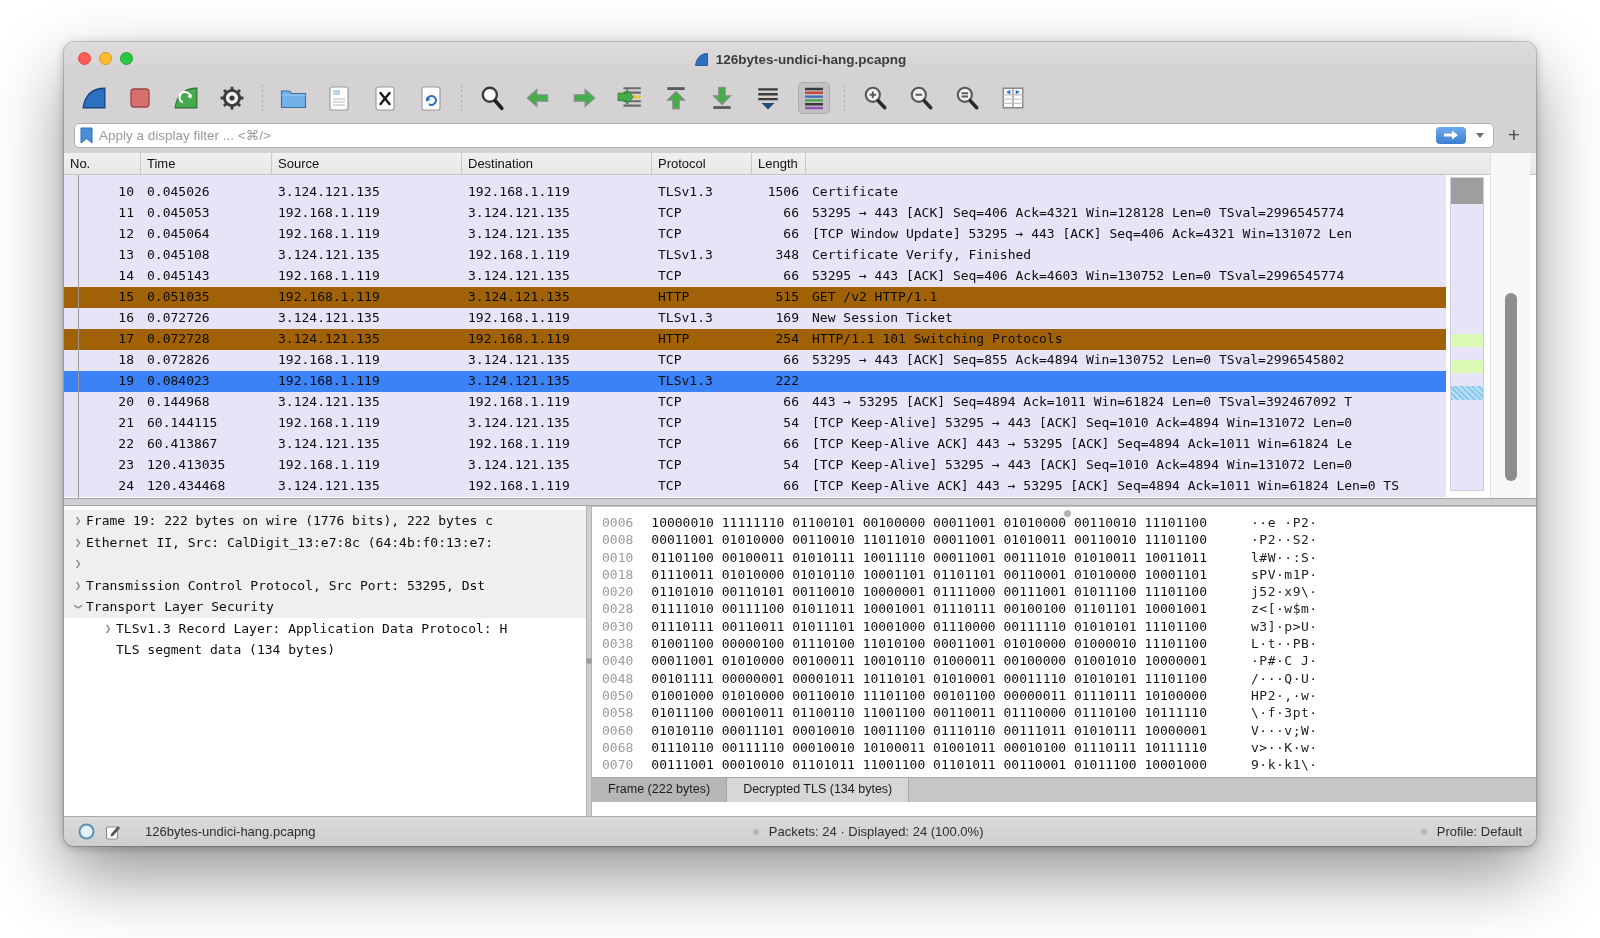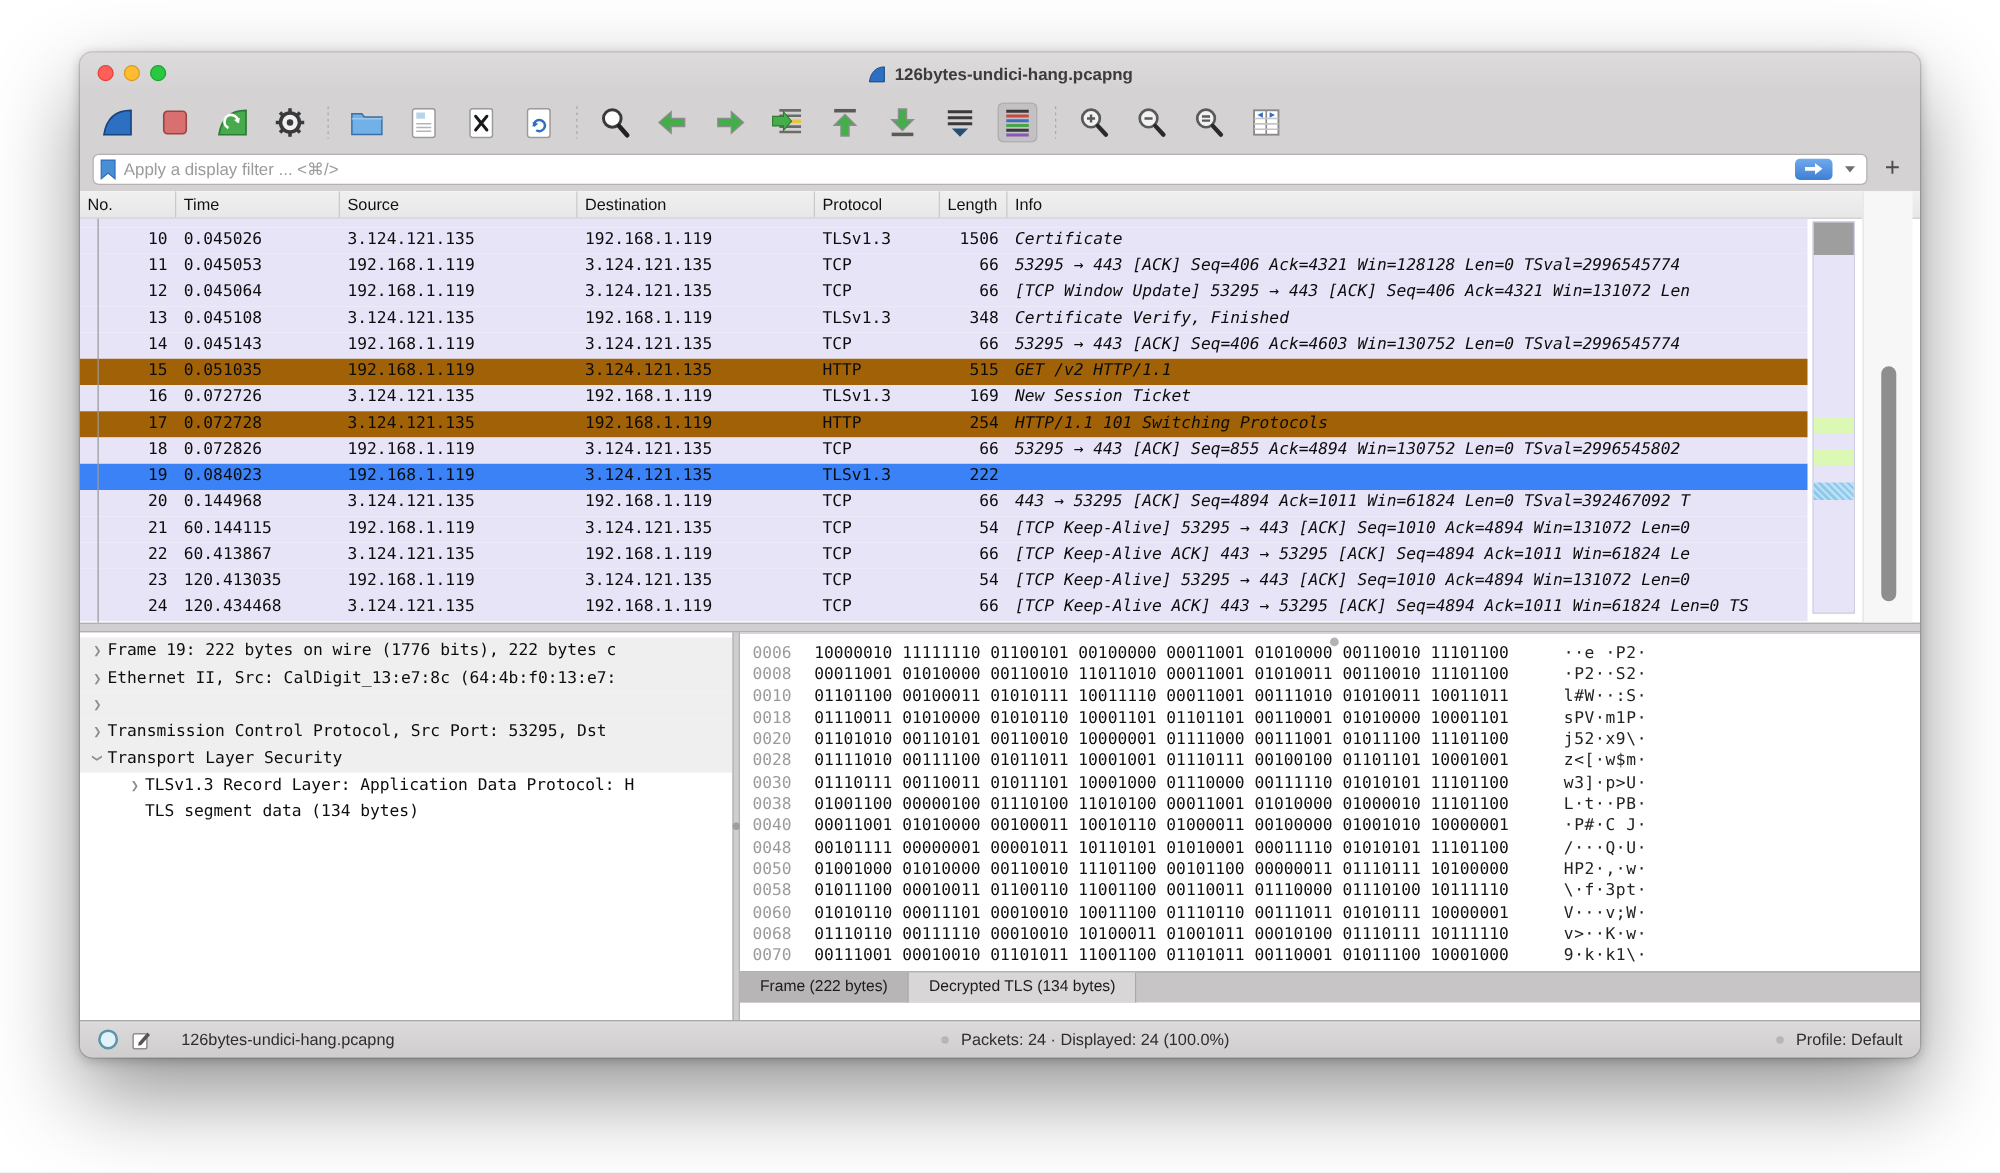--- a/index.html
+++ b/index.html
@@ -43,21 +43,21 @@
     font-family:"DejaVu Sans Mono", monospace; }
   .plheader { height:22px; background:linear-gradient(#f0f0f0,#e7e7e7); border-bottom:1px solid #c6c6c6; display:flex; font-family:"Liberation Sans",sans-serif; }
   .plheader .hcell { font-size:13px; color:#111; padding:3px 0 0 6px; border-right:1px solid #c9c9c9; overflow:hidden; white-space:nowrap; }
   .rows { position:absolute; left:0; right:90px; top:22px; bottom:0; }
   .sliver { height:7px; background:#e7e4f8; }
   .prow { height:21px; display:flex; font-size:13px; color:#0c0c0c; background:#e7e4f8; white-space:nowrap; }
   .prow.http { background:#a16207; }
   .prow.selected { background:#3b82f6; }
   .pcell { padding:2px 0 0 6px; overflow:hidden; flex:0 0 auto; }
   .pcell.r { text-align:right; padding-right:7px; padding-left:0; }
-  .pcell.info { flex:1 1 auto;font-style:italic; }
+  .pcell.info { flex:1 1 auto; }
   .convline { position:absolute; left:14px; top:0; width:1px; height:325px; background:#9a9a9a; }
 
   
   .minimap { position:absolute; right:52px; top:24px; width:34px; height:314px; background:#e7e4f8; border:1px solid #cfcde0; }
   .minimap .seg { width:100%; }
   .scrollgroove { position:absolute; right:6px; top:0; width:40px; height:100%; background:#f7f7f7; border-left:1px solid #e3e3e3; }
   .scrollthumb { position:absolute; right:13px; top:140px; width:12px; height:188px; background:#7b7b7b; border-radius:6px; opacity:.85; }
 
   
   .hsplit { flex:0 0 8px; background:#d0ced0; border-top:1px solid #a9a7a9; border-bottom:1px solid #a9a7a9; }
@@ -327,21 +327,20 @@
   </div>
 
   <div class="packetlist">
     <div class="plheader">
         <div class="hcell" style="flex: 0 0 77px;">No.</div>
         <div class="hcell" style="flex: 0 0 131px;">Time</div>
         <div class="hcell" style="flex: 0 0 190px;">Source</div>
         <div class="hcell" style="flex: 0 0 190px;">Destination</div>
         <div class="hcell" style="flex: 0 0 100px;">Protocol</div>
         <div class="hcell" style="flex: 0 0 54px;">Length</div>
-        <div class="hcell" style="flex: 1 1 auto; border-right: none;">Info</div>
       </div>
     <div class="rows">
       <div class="sliver"></div>
       <div class="convline"></div>
 
     <div class="prow tls">
           <div class="pcell r" style="flex: 0 0 77px;">10</div>
           <div class="pcell" style="flex: 0 0 131px;">0.045026</div>
           <div class="pcell" style="flex: 0 0 190px;">3.124.121.135</div>
           <div class="pcell" style="flex: 0 0 190px;">192.168.1.119</div>

